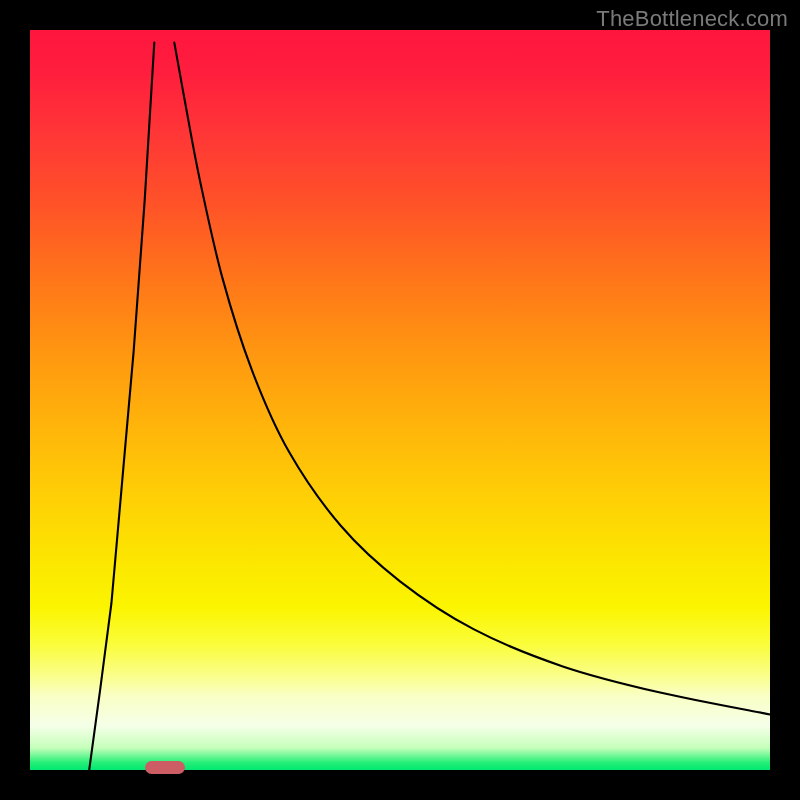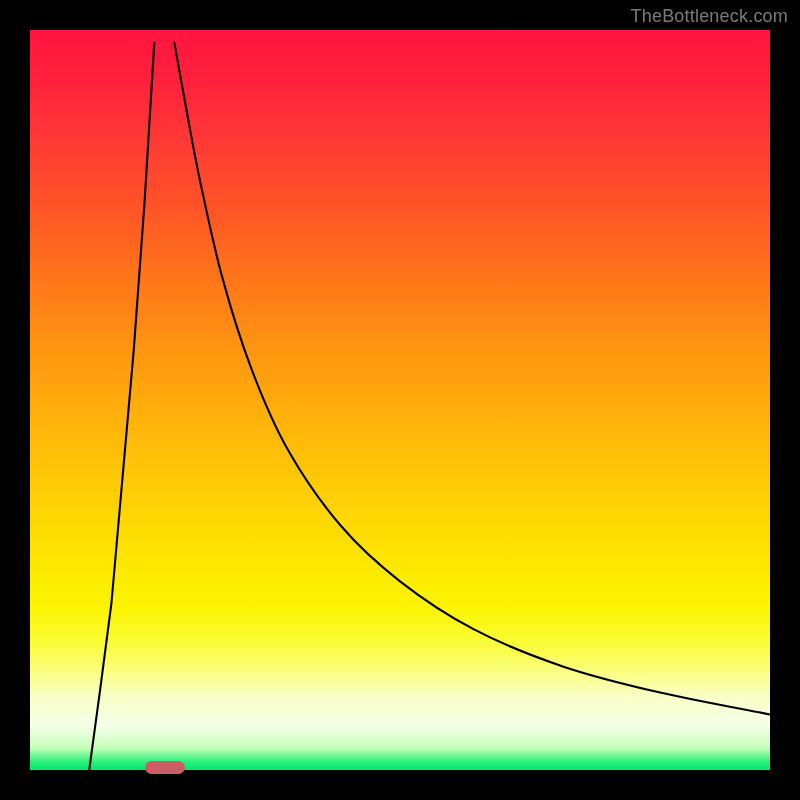--- a/index.html
+++ b/index.html
@@ -15,21 +15,21 @@
     position: relative;
     width: 800px;
     height: 800px;
     background: #000;
   }
   .watermark {
     position: absolute;
     top: 6px;
     right: 12px;
     color: #7a7a7a;
-    font-size: 18px;
+    font-size: 22px;
     font-weight: 400;
     letter-spacing: 0.2px;
     user-select: none;
   }
   .plot {
     position: absolute;
     left: 30px;
     top: 30px;
     width: 740px;
     height: 740px;

